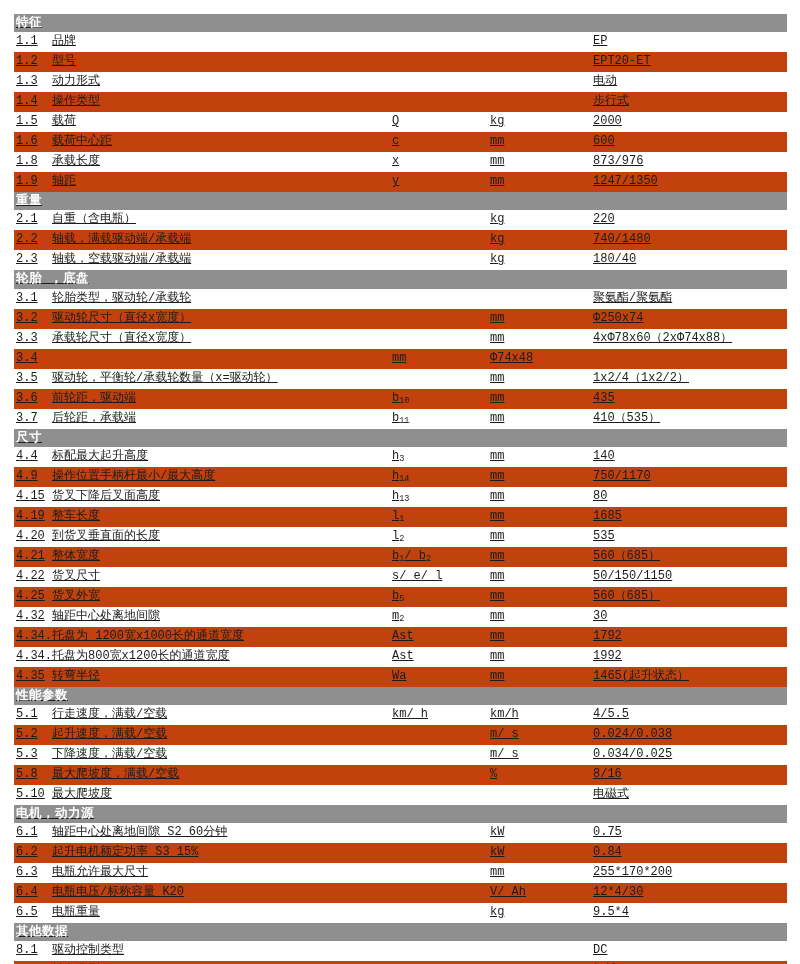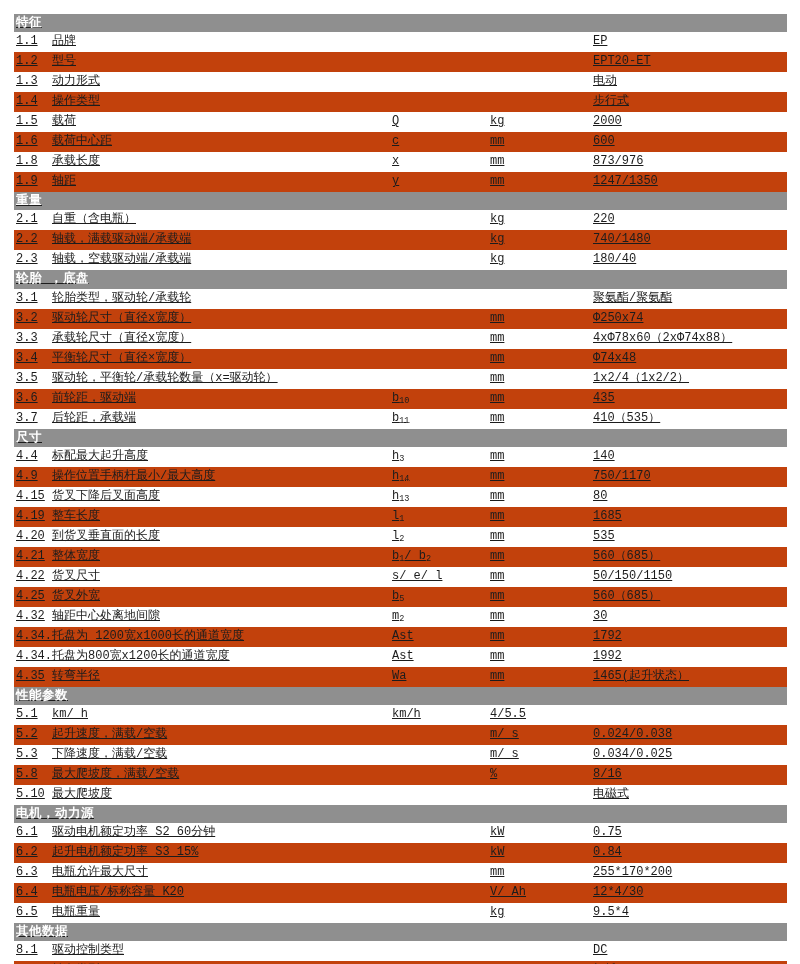--- a/index.html
+++ b/index.html
@@ -167,21 +167,20 @@
   <div class="row">
     <div class="cell idx">3.3</div>
     <div class="cell desc">承载轮尺寸（直径x宽度）</div>
     <div class="cell sym"></div>
     <div class="cell unit">mm</div>
     <div class="cell val">4xΦ78x60（2xΦ74x88）</div>
   </div>
 
   <div class="row alt">
     <div class="cell idx">3.4</div>
-    <div class="cell desc">平衡轮尺寸（直径×宽度）</div>
     <div class="cell sym"></div>
     <div class="cell unit">mm</div>
     <div class="cell val">Φ74x48</div>
   </div>
 
   <div class="row">
     <div class="cell idx">3.5</div>
     <div class="cell desc">驱动轮，平衡轮/承载轮数量（x=驱动轮）</div>
     <div class="cell sym"></div>
     <div class="cell unit">mm</div>
@@ -303,20 +302,21 @@
     <div class="cell unit">mm</div>
     <div class="cell val">1465(起升状态）</div>
   </div>
 
   <div class="sec-header">
     <span>性能参数</span>
   </div>
 
   <div class="row">
     <div class="cell idx">5.1</div>
+    <div class="cell desc">行走速度，满载/空载</div>
     <div class="cell sym">km/ h</div>
     <div class="cell unit">km/h</div>
     <div class="cell val">4/5.5</div>
   </div>
 
   <div class="row alt">
     <div class="cell idx">5.2</div>
     <div class="cell desc">起升速度，满载/空载</div>
     <div class="cell sym"></div>
     <div class="cell unit">m/ s</div>
@@ -346,21 +346,21 @@
     <div class="cell unit"></div>
     <div class="cell val">电磁式</div>
   </div>
 
   <div class="sec-header">
     <span>电机，动力源</span>
   </div>
 
   <div class="row">
     <div class="cell idx">6.1</div>
-    <div class="cell desc">驱动电机额定功率 S2 60分钟</div>
+    <div class="cell desc">轴距中心处离地间隙 S2 60分钟</div>
     <div class="cell sym"></div>
     <div class="cell unit">kW</div>
     <div class="cell val">0.75</div>
   </div>
 
   <div class="row alt">
     <div class="cell idx">6.2</div>
     <div class="cell desc">起升电机额定功率 S3 15%</div>
     <div class="cell sym"></div>
     <div class="cell unit">kW</div>

